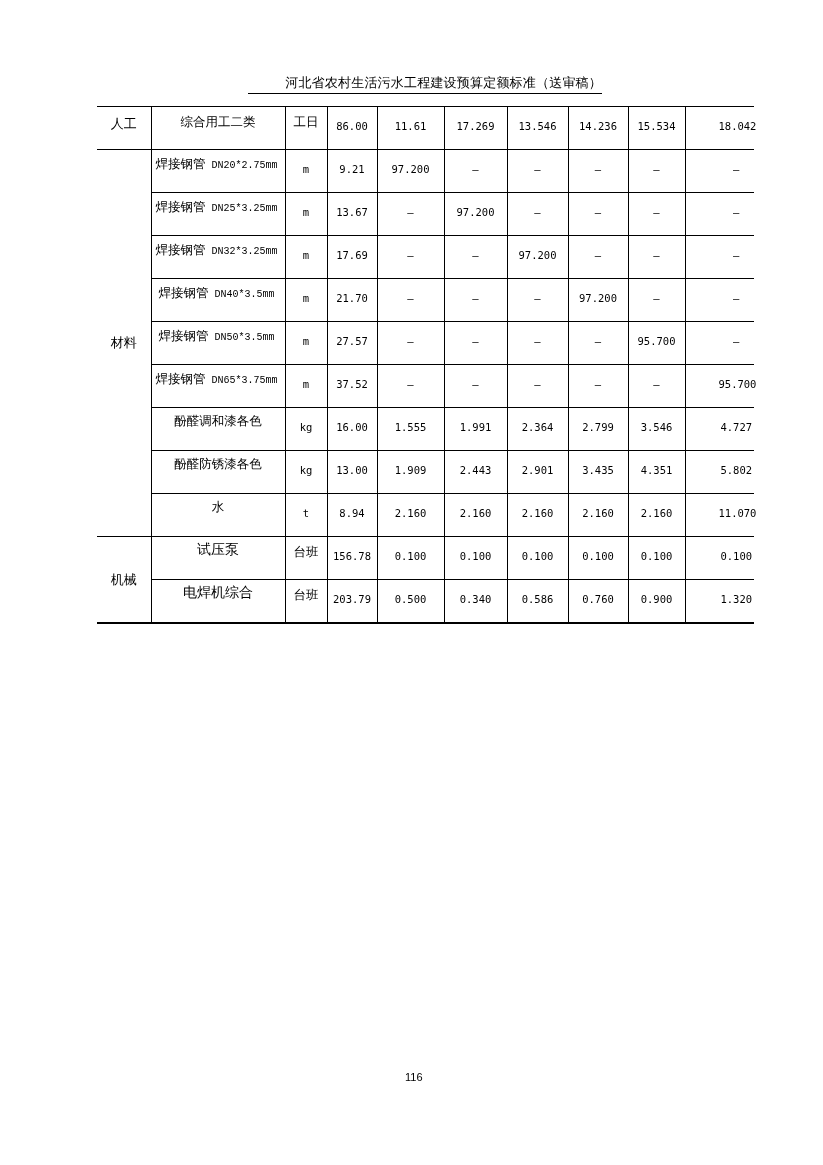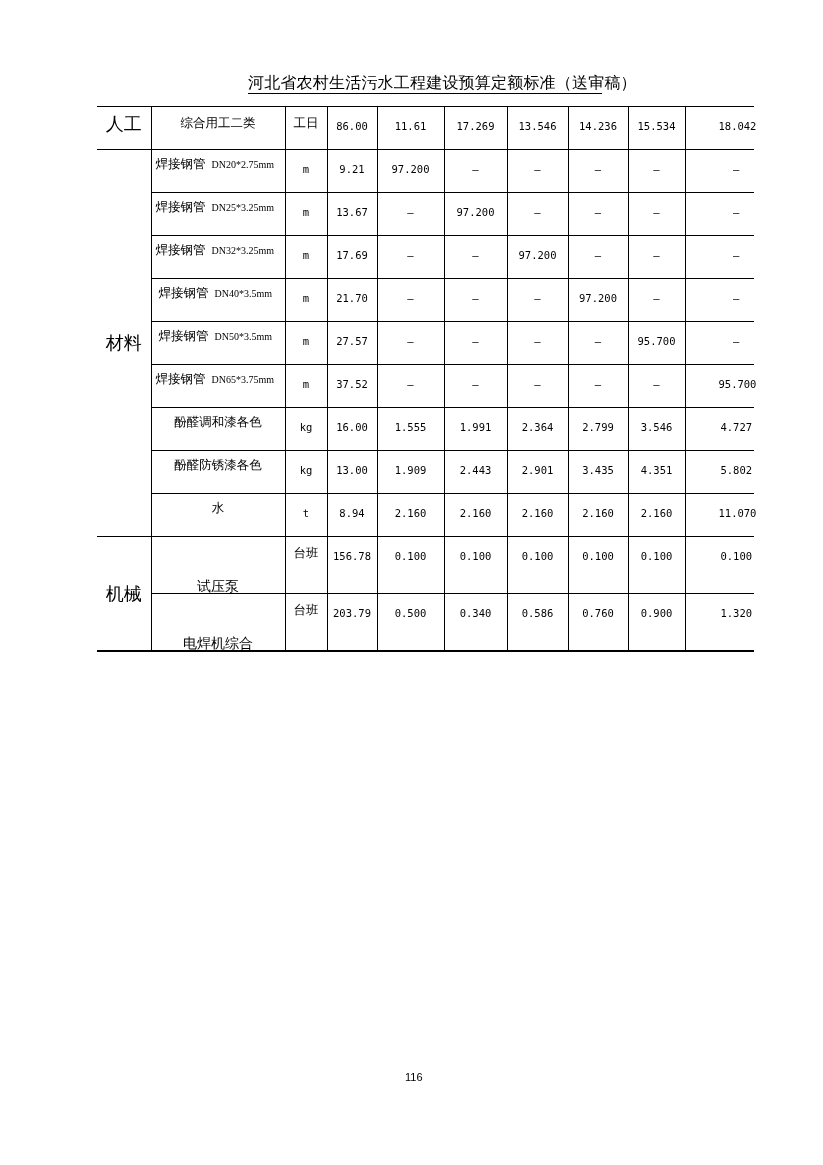--- a/index.html
+++ b/index.html
@@ -1,37 +1,37 @@
 <!DOCTYPE html>
 <html><head>
 <meta charset="utf-8">
 <style>
   html, body { margin: 0; padding: 0; background: #ffffff; }
   body { width: 823px; height: 1165px; position: relative; overflow: hidden; font-family: "DejaVu Sans", sans-serif; color: #000; }
   .title {
     position: absolute; left: 248px; top: 73px; width: 354px; height: 20px;
-    font-size: 16px; line-height: 20px; text-align: left; white-space: nowrap;
+    font-size: 13px; line-height: 20px; text-align: right; white-space: nowrap;
     border-bottom: 1px solid #000; letter-spacing: 0.2px;
   }
   table.quota {
     position: absolute; left: 97px; top: 106px; width: 657px;
     border-collapse: collapse; table-layout: fixed;
     border-top: 1px solid #000; border-bottom: 2px solid #000;
   }
   table.quota td {
     border: 1px solid #000; padding: 0; text-align: center; vertical-align: top;
     font-size: 11px; height: 42px; line-height: 14px;
   }
   table.quota td .v { display: block; padding-top: 11px; }
-  table.quota td.zh .v { font-size: 12.5px; padding-top: 9px; }
-  table.quota td.zh.big .v { font-size: 14px; padding-top: 6px; margin-top: 36px; }
+  table.quota td.zh .v { font-size: 12.5px; padding-top: 9px; font-family: Liberation Mono, monospace; }
+  table.quota td.zh.big .v { font-size: 14px; padding-top: 6px; }
   table.quota td.mono .v { font-family: "DejaVu Sans Mono", monospace; font-size: 10.5px; padding-top: 12px; }
   table.quota td.name .v { text-align: left; padding-left: 4px; padding-top: 7px; white-space: nowrap; font-size: 12.5px; }
-  table.quota td.name .v .spec { font-family: Liberation Serif, serif; font-size: 10px; margin-left: 6px; }
-  table.quota td.cat { border-left: none; vertical-align: middle; font-size: 18px; }
+  table.quota td.name .v .spec { font-family: Liberation Mono, monospace; font-size: 10px; margin-left: 6px; }
+  table.quota td.cat { border-left: none; vertical-align: middle; font-size: 13px; }
   table.quota td.cat.first { vertical-align: top; }
   table.quota td.cat.first .v { padding-top: 10px; }
   table.quota td:last-child { border-right: none; padding-left: 33px; }
   table.quota tr:first-child td { border-top: none; }
   .pagenum { position: absolute; left: 405px; top: 1071px; width: 40px; text-align: left; font-size: 11px; font-family: "Liberation Sans", sans-serif; }
 </style>
 </head>
 <body>
 
 <div class="title">河北省农村生活污水工程建设预算定额标准（送审稿）</div>

